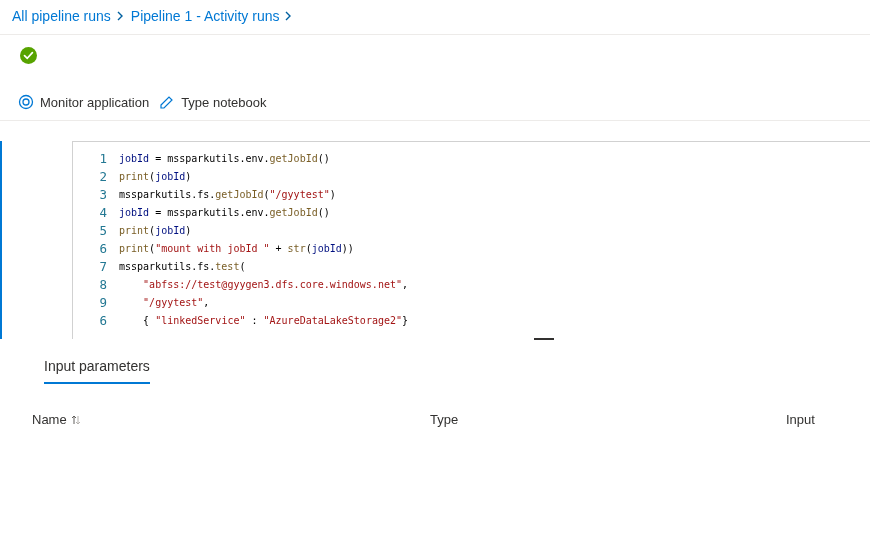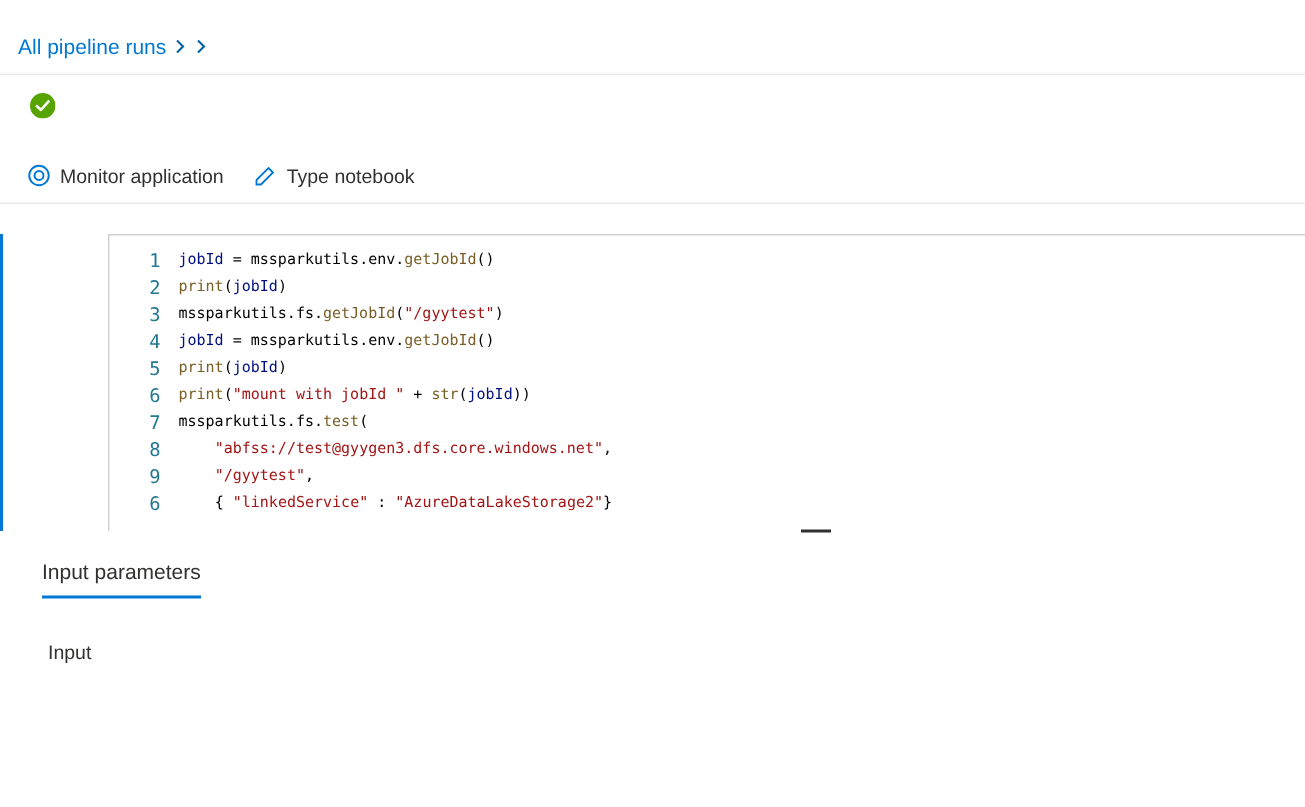--- a/index.html
+++ b/index.html
@@ -7,21 +7,21 @@
       font-family: "Segoe UI", -apple-system, BlinkMacSystemFont, sans-serif;
       font-size: 13px;
       color: #323130;
       background: #fff;
       width: 870px;
       height: 538px;
       overflow: hidden;
     }
 
     .breadcrumb {
-      padding: 23px 12px 10px;
+      padding: 8px 12px 10px;
       border-bottom: 1px solid #edebe9;
       display: flex;
       align-items: flex-start;
       gap: 6px;
       font-size: 14px;
     }
     .breadcrumb a { color: #0078d4; text-decoration: none; cursor: pointer; }
     .breadcrumb .sep { color: #0060a0; }
 
     .header-row {
@@ -39,21 +39,21 @@
       font-size: 13px;
     }
     .labels-row .col1 { width: 310px; }
     .labels-row .col2 { flex: 1; }
 
     .action-bar {
       padding: 6px 18px 10px;
       border-bottom: 1px solid #edebe9;
       display: flex;
       align-items: center;
-      gap: 20px;
+      gap: 10px;
     }
     .action-btn {
       display: flex;
       align-items: center;
       gap: 6px;
       color: #323130;
       cursor: pointer;
       font-size: 13px;
     }
     .action-btn .icon { color: #0078d4; display: flex; align-items: center; }
@@ -98,21 +98,22 @@
 
     .divider-handle {
       height: 2px;
       width: 20px;
       background: #323130;
       margin-left: 534px;
       margin-top: -1px;
     }
 
     .tabs {
-      padding: 18px 28px 0;
+      padding: 18px 8px 0;
+      margin-left: 36px;
     }
     .tab {
       display: inline-block;
       padding: 0 0 8px;
       color: #323130;
       font-size: 14px;
       cursor: pointer;
       border-bottom: 2px solid #0078d4;
     }
 
@@ -130,20 +131,21 @@
 </head>
 <body>
 
 <div class="breadcrumb">
   <a>All pipeline runs</a>
   <span class="sep">
     <svg width="8" height="10" viewBox="0 0 8 10">
         <path d="M1 1 L5 5 L1 9" stroke="#0060a0" stroke-width="1.4" fill="none"></path>
       </svg>
   </span>
+  <a>Pipeline 1 - Activity runs</a>
   <span class="sep">
     <svg width="8" height="10" viewBox="0 0 8 10">
         <path d="M1 1 L5 5 L1 9" stroke="#0060a0" stroke-width="1.4" fill="none"></path>
       </svg>
   </span>
 </div>
 
 <div class="header-row">
   <span class="status-icon-wrap">
     <svg width="17" height="17" viewBox="0 0 17 17">
@@ -203,14 +205,24 @@
   </div>
 </div>
 
 <div class="divider-handle"></div>
 
 <div class="tabs">
   <div class="tab">Input parameters</div>
 </div>
 
 <div class="table-header">
+  <div class="th-name">
+    <span>Name</span>
+    <span class="sort">
+      <svg width="10" height="12" viewBox="0 0 10 12">
+        <path d="M3 2 L3 10 M1 4 L3 2 L5 4" stroke="#605e5c" stroke-width="1" fill="none"></path>
+        <path d="M7 2 L7 10 M5 8 L7 10 L9 8" stroke="#b3b0ad" stroke-width="1" fill="none"></path>
+      </svg>
+    </span>
+  </div>
+  <div class="th-type">Type</div>
   <div class="th-value">Input</div>
 </div>
 
 </body></html>

